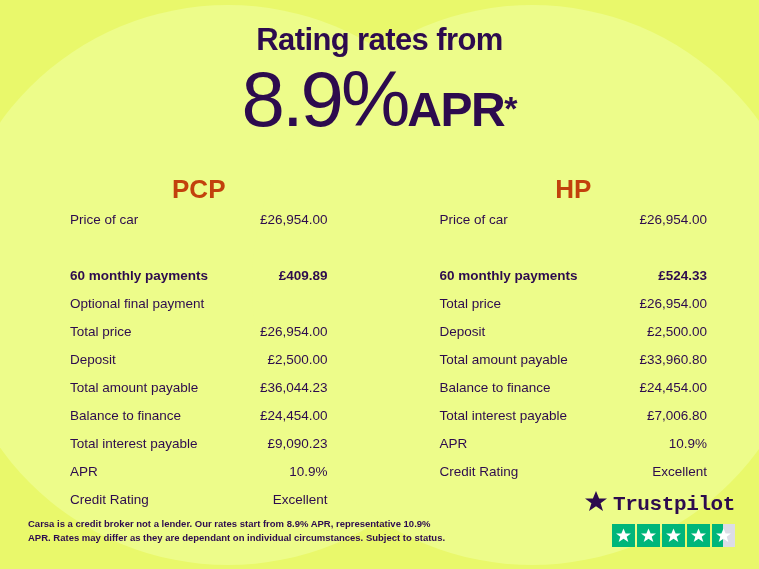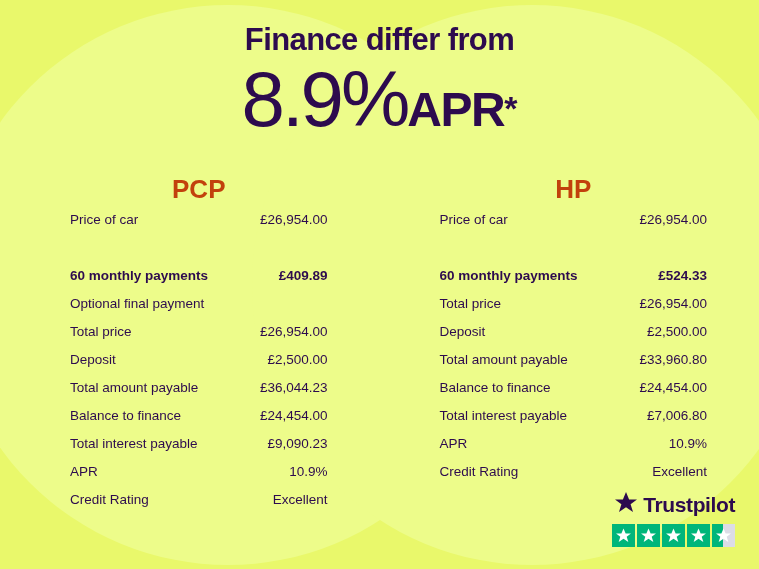--- a/index.html
+++ b/index.html
@@ -116,20 +116,21 @@
     color: #2d0b4e;
     font-size: 9.5px;
     line-height: 1.45;
     font-weight: 600;
   }
   .trustpilot {
     position: absolute;
     right: 24px;
     bottom: 22px;
     width: 130px;
+    font-family: Liberation Mono, monospace;
   }
   .tp-top {
     display: flex;
     align-items: center;
     justify-content: flex-end;
     gap: 5px;
   }
   .tp-name {
     color: #2d0b4e;
     font-size: 21px;
@@ -156,21 +157,21 @@
   .tp-star svg { display: block; }
 </style>
 </head>
 <body>
 
 <div class="stage">
   <div class="blob blob-left"></div>
   <div class="blob blob-right"></div>
 
   <div class="content">
-    <div class="headline">Finance differ from</div>
+    <div class="headline">Rating rates from</div>
 
     <div class="rate-line">
       <span class="rate-big">8.9%</span><span class="rate-apr">APR</span><span class="rate-star">*</span>
     </div>
 
     <div class="columns">
 
       <div class="col col-left">
         <div class="col-title">PCP</div>
         <div class="rows">
@@ -254,20 +255,21 @@
           </div>
           <div class="row">
             <span class="row-label">Credit Rating</span>
             <span class="row-value">Excellent</span>
           </div>
         </div>
       </div>
 
     </div>
 
+    <div class="footer-note">Carsa is a credit broker not a lender. Our rates start from 8.9% APR, representative 10.9% APR. Rates may differ as they are dependant on individual circumstances. Subject to status.</div>
 
     <div class="trustpilot">
       <div class="tp-top">
         <span>
           <svg width="24" height="24" viewBox="0 0 24 24">
               <polygon points="12,1 15.1,8.5 23,8.5 16.6,13.3 19,21 12,16.3 5,21 7.4,13.3 1,8.5 8.9,8.5" fill="#2d0b4e"></polygon>
             </svg>
         </span>
         <span class="tp-name">Trustpilot</span>
       </div>

